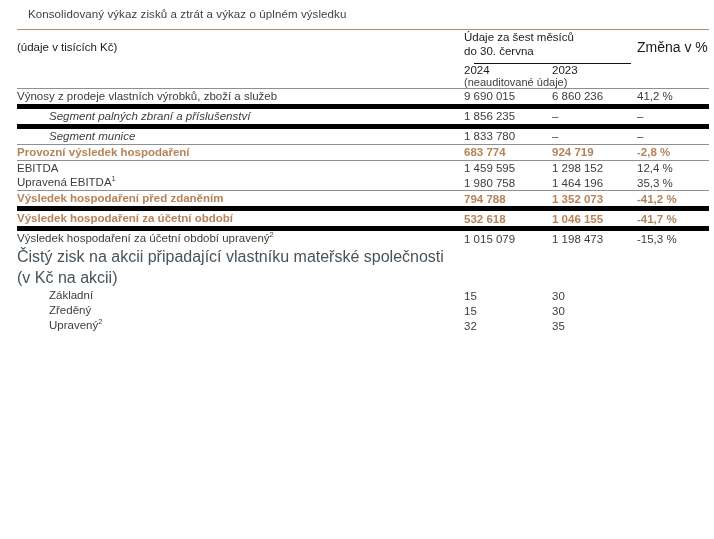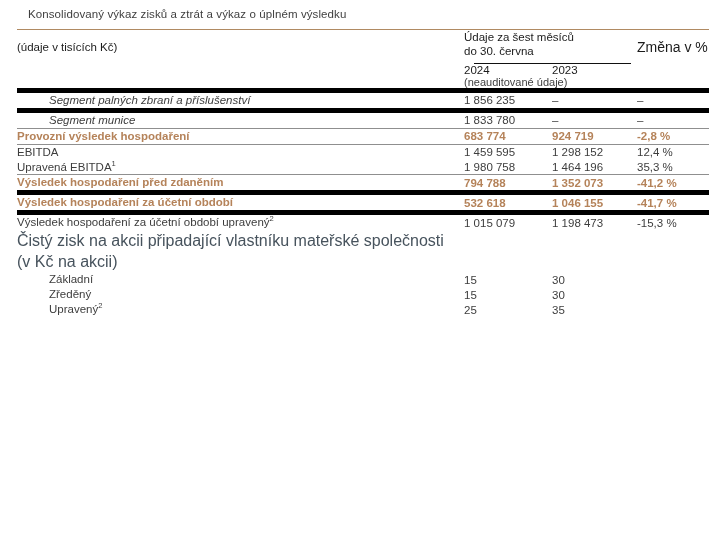--- a/index.html
+++ b/index.html
@@ -211,20 +211,26 @@
         <td class="hdr-year y2023">2023</td>
         <td></td>
       </tr>
       <tr>
         <td></td>
         <td class="hdr-note" colspan="2">(neauditované údaje)</td>
         <td></td>
       </tr>
     </thead>
     <tbody>
+        <tr class="rule-above-dark">
+          <td class="row-label">Výnosy z prodeje vlastních výrobků, zboží a služeb</td>
+          <td class="row-num y2024">9 690 015</td>
+          <td class="row-num y2023">6 860 236</td>
+          <td class="row-num chg">41,2 %</td>
+        </tr>
         <tr class="sub rule-above">
           <td class="row-label">Segment palných zbraní a příslušenství</td>
           <td class="row-num y2024">1 856 235</td>
           <td class="row-num y2023">–</td>
           <td class="row-num chg">–</td>
         </tr>
         <tr class="sub rule-above">
           <td class="row-label">Segment munice</td>
           <td class="row-num y2024">1 833 780</td>
           <td class="row-num y2023">–</td>
@@ -282,20 +288,20 @@
           <td class="row-num chg"></td>
         </tr>
         <tr class="eps">
           <td class="row-label">Zředěný</td>
           <td class="row-num y2024">15</td>
           <td class="row-num y2023">30</td>
           <td class="row-num chg"></td>
         </tr>
         <tr class="eps">
           <td class="row-label">Upravený<span class="sup">2</span></td>
-          <td class="row-num y2024">25</td>
+          <td class="row-num y2024">32</td>
           <td class="row-num y2023">35</td>
           <td class="row-num chg"></td>
         </tr>
       </tbody>
   </table>
 
 </div>
 
 </body></html>

